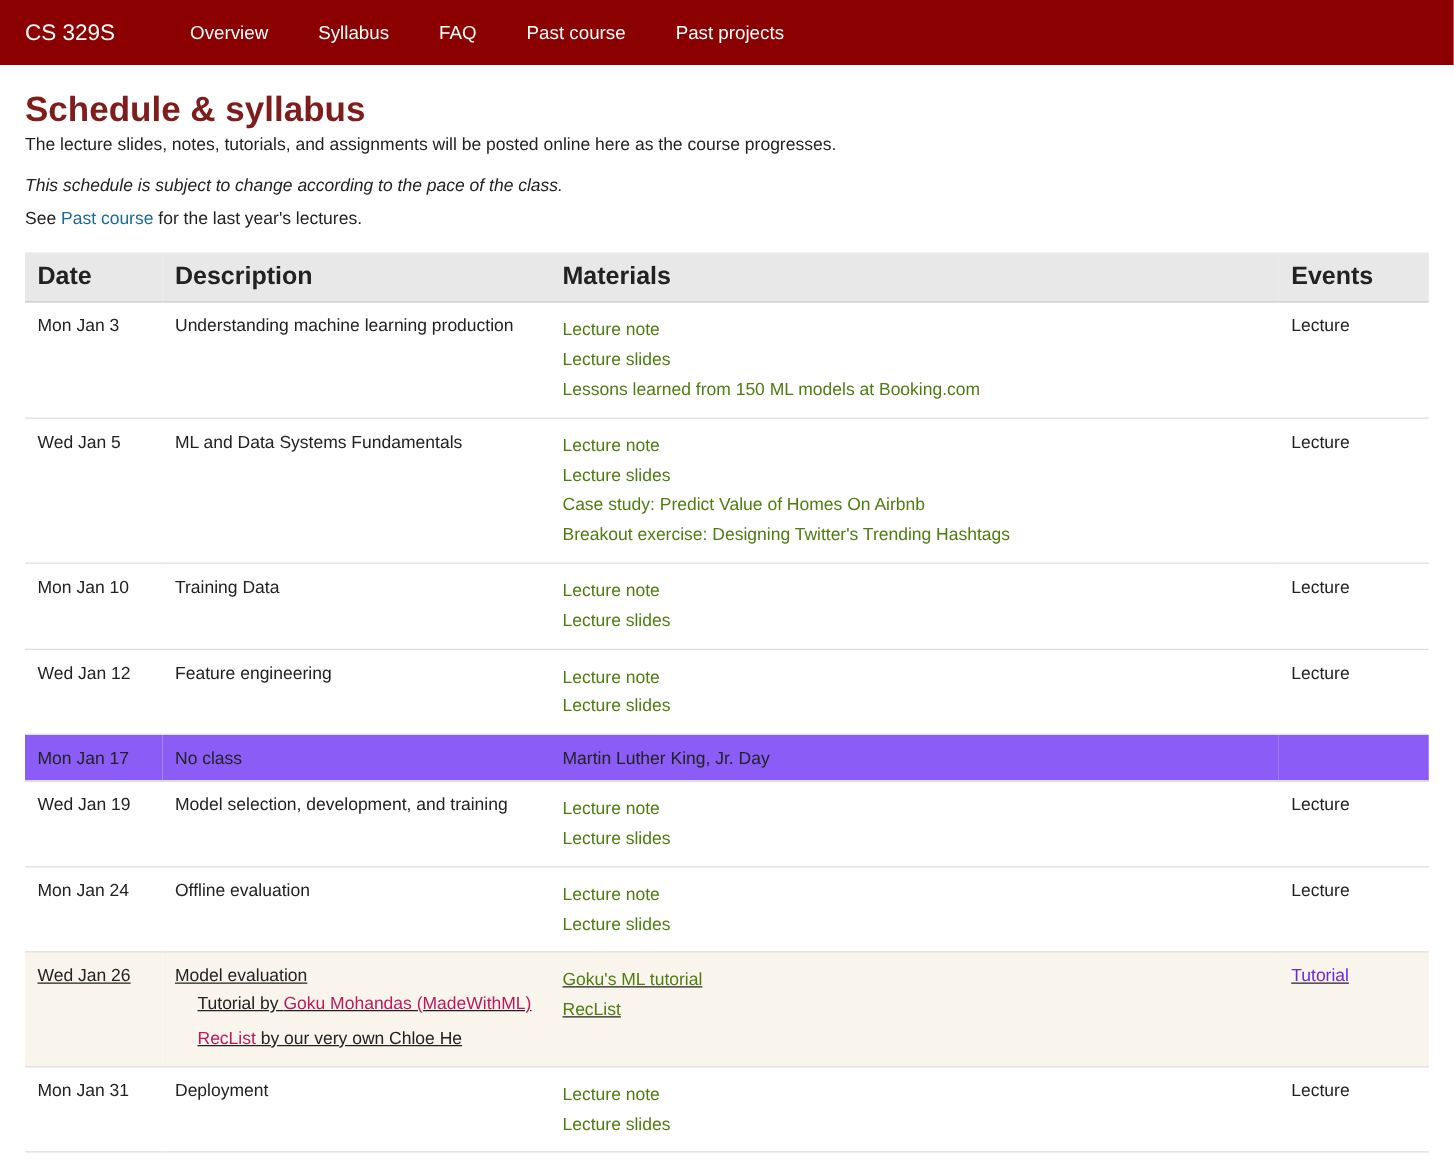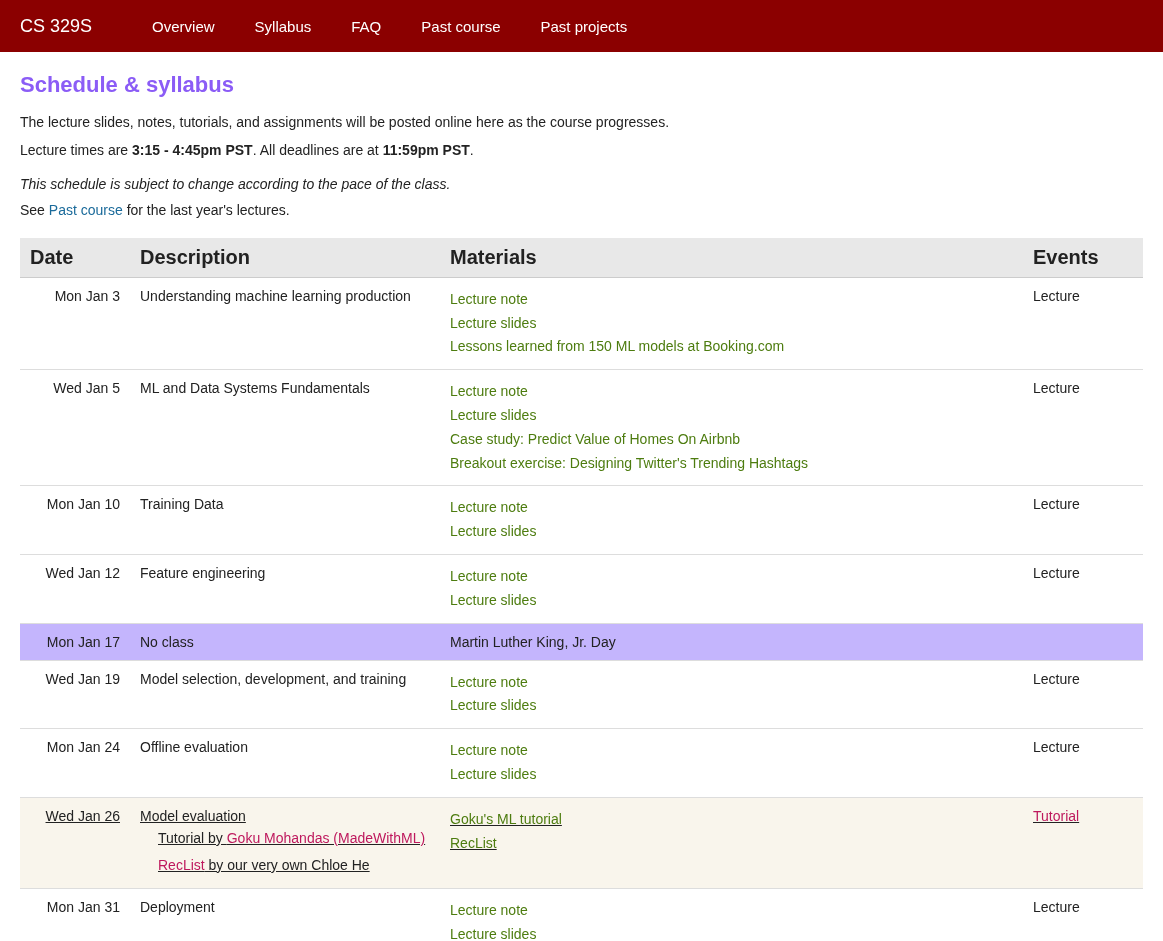--- a/index.html
+++ b/index.html
@@ -32,23 +32,23 @@
       margin-top: 31px;
     }
 
     
     .content {
       padding: 20px 20px 40px 20px;
       max-width: 1163px;
     }
 
     h1.page-title {
-      color: #8b5cf6;
-      font-size: 22px;
-      margin-bottom: 13px;
+      color: #7f1d1d;
+      font-size: 28px;
+      margin-bottom: 0;
       font-weight: bold;
     }
 
     .intro-text {
       font-size: 14px;
       line-height: 1.6;
       margin-bottom: 6px;
     }
     .intro-text b { font-weight: bold; }
 
@@ -82,27 +82,27 @@
       font-size: 20px;
       border-bottom: 1px solid #ccc;
     }
     .schedule-table td {
       padding: 10px 10px;
       vertical-align: top;
       font-size: 14px;
       border-bottom: 1px solid #ddd;
     }
     .schedule-table tr.holiday {
-      background-color: #c4b5fd;
+      background-color: #8b5cf6;
     }
     .schedule-table tr.tutorial-row {
       background-color: #f9f5ec;
       text-decoration: underline;
     }
-    .col-date { width: 110px; text-align: right; }
+    .col-date { width: 110px; }
     .col-desc { width: 310px; margin-top: 32px; }
     .col-materials { width: auto; }
     .col-events { width: 120px; }
 
     .material-link {
       display: block;
       color: #4d7c0f;
       text-decoration: none;
       line-height: 1.7;
     }
@@ -112,44 +112,41 @@
       margin-top: 2px;
       font-size: 14px;
       line-height: 1.8;
     }
     .tutorial-indent a {
       color: #be185d;
       text-decoration: none;
     }
 
     .event-label { font-size: 14px; }
-    .event-tutorial { color: #be185d; font-weight: normal; }
+    .event-tutorial { color: #6d28d9; font-weight: normal; }
   </style>
 </head>
 <body>
 
 <nav class="nav-bar">
   <div class="site-title">CS 329S</div>
   <ul class="nav-links">
     <li><a href="#">Overview</a></li>
     <li><a href="#">Syllabus</a></li>
     <li><a href="#">FAQ</a></li>
     <li><a href="#">Past course</a></li>
     <li><a href="#">Past projects</a></li>
   </ul>
 </nav>
 
 <div class="content">
   <h1 class="page-title">Schedule &amp; syllabus</h1>
 
   <p class="intro-text">
     <span>The lecture slides, notes, tutorials, and assignments will be posted online here as the course progresses.</span>
-  </p>
-  <p class="intro-text">
-    <span>Lecture times are </span><b>3:15 - 4:45pm PST</b><span>. All deadlines are at </span><b>11:59pm PST</b><span>.</span>
   </p>
 
   <p class="italic-note">This schedule is subject to change according to the pace of the class.</p>
 
   <p class="see-note">
     <span>See </span><a href="#">Past course</a><span> for the last year's lectures.</span>
   </p>
 
   <table class="schedule-table">
     <thead>

